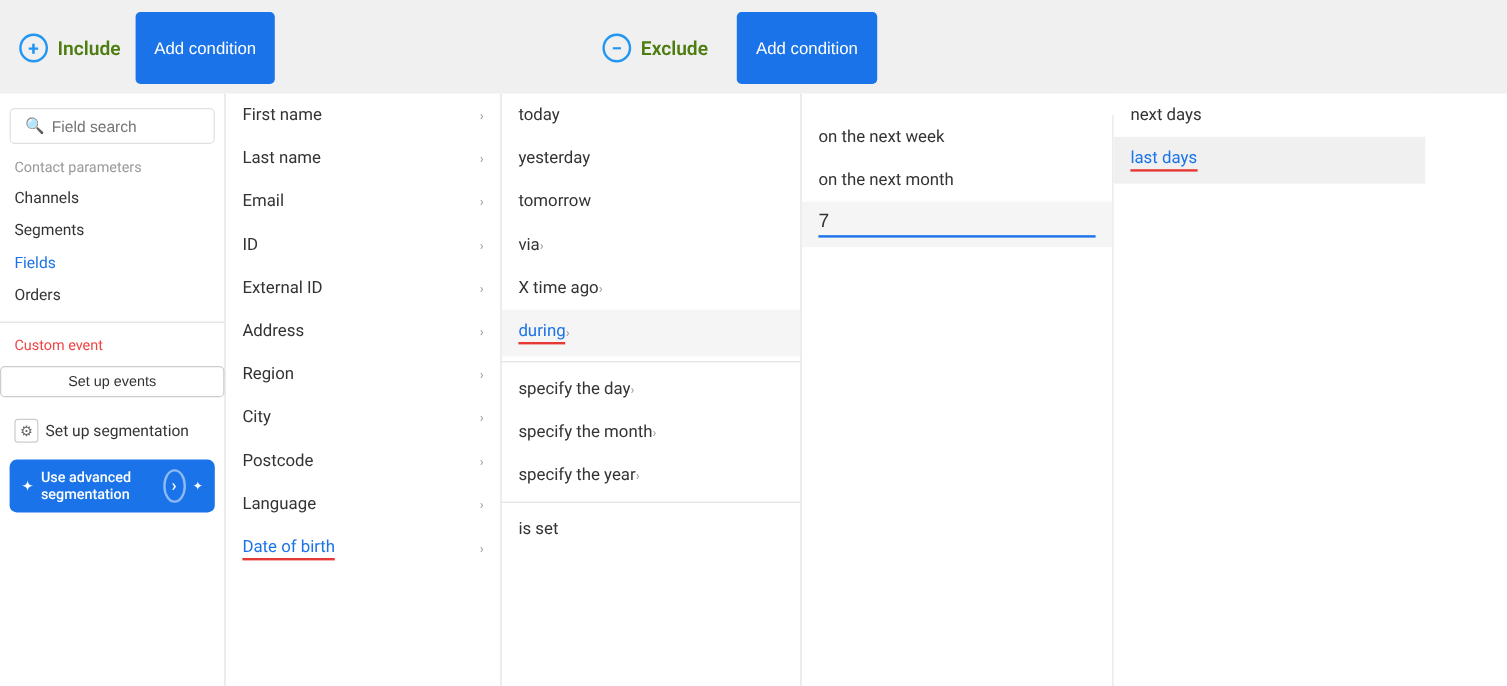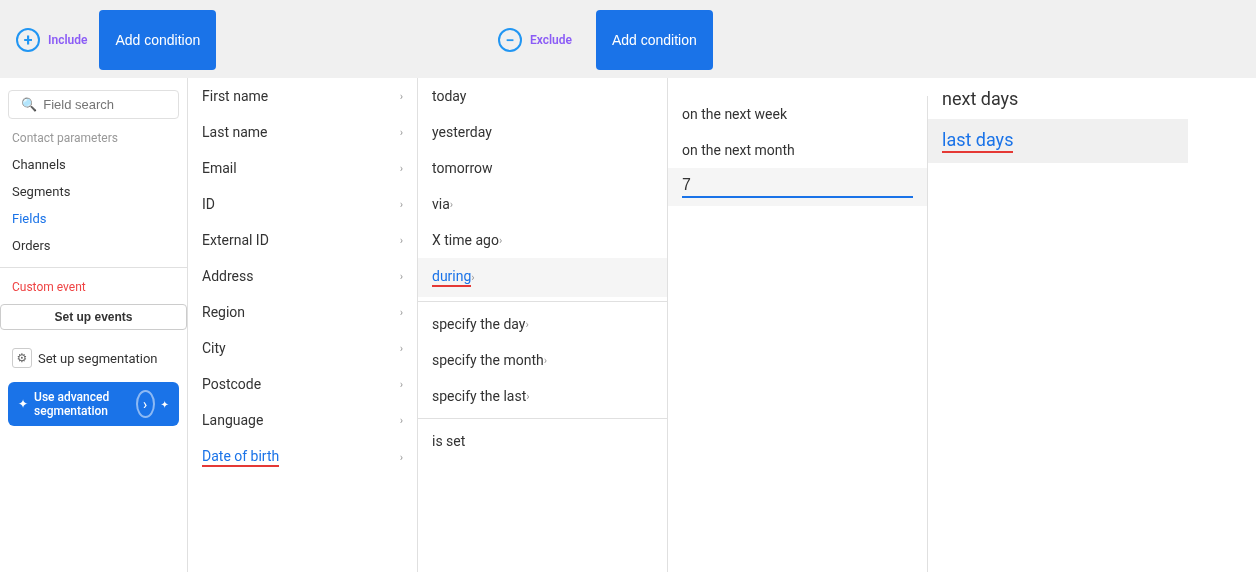--- a/index.html
+++ b/index.html
@@ -16,23 +16,23 @@
       flex-direction: column;
       height: 572px;
       background: #f0f0f0;
     }
     .section-header {
       display: flex;
       align-items: center;
       gap: 8px;
     }
     .section-title {
-      font-size: 12px;
+      font-size: 16px;
       font-weight: 600;
-      color: #8b5cf6;
+      color: #4d7c0f;
     }
     .circle-icon {
       width: 24px;
       height: 24px;
       border-radius: 50%;
       border: 2px solid #2196f3;
       display: flex;
       align-items: center;
       justify-content: center;
       color: #2196f3;
@@ -117,21 +117,20 @@
     }
     .setup-events-btn {
       margin: 4px 0;
       padding: 5px 10px;
       border: 1px solid #ccc;
       border-radius: 4px;
       background: white;
       font-size: 12px;
       color: #333;
       cursor: pointer;
-      font-weight: bold;
     }
     .setup-segmentation {
       display: flex;
       align-items: center;
       gap: 6px;
       padding: 6px 12px;
       margin-top: 8px;
       cursor: pointer;
       color: #333;
       font-size: 13px;
@@ -253,21 +252,21 @@
       overflow-y: auto;
       flex-shrink: 0;
       background: white;
     }
     .value-item {
       display: flex;
       align-items: center;
       padding: 10px 14px;
       cursor: pointer;
       color: #333;
-      font-size: 18px;
+      font-size: 14px;
     }
     .value-item.active {
       background: #f0f0f0;
     }
     .value-item .active-text {
       color: #1a73e8;
       border-bottom: 2px solid #e53935;
       padding-bottom: 1px;
     }
     .value-input-box {
@@ -407,21 +406,21 @@
       <div class="option-divider"></div>
       <div class="option-item">
         <span>specify the day</span>
         <span class="arrow">›</span>
       </div>
       <div class="option-item">
         <span>specify the month</span>
         <span class="arrow">›</span>
       </div>
       <div class="option-item">
-        <span>specify the last</span>
+        <span>specify the year</span>
         <span class="arrow">›</span>
       </div>
       <div class="option-divider"></div>
       <div class="option-item">
         <span>is set</span>
       </div>
     </div>
 
     <div class="sub-options-col">
       <div class="sub-option-item">

